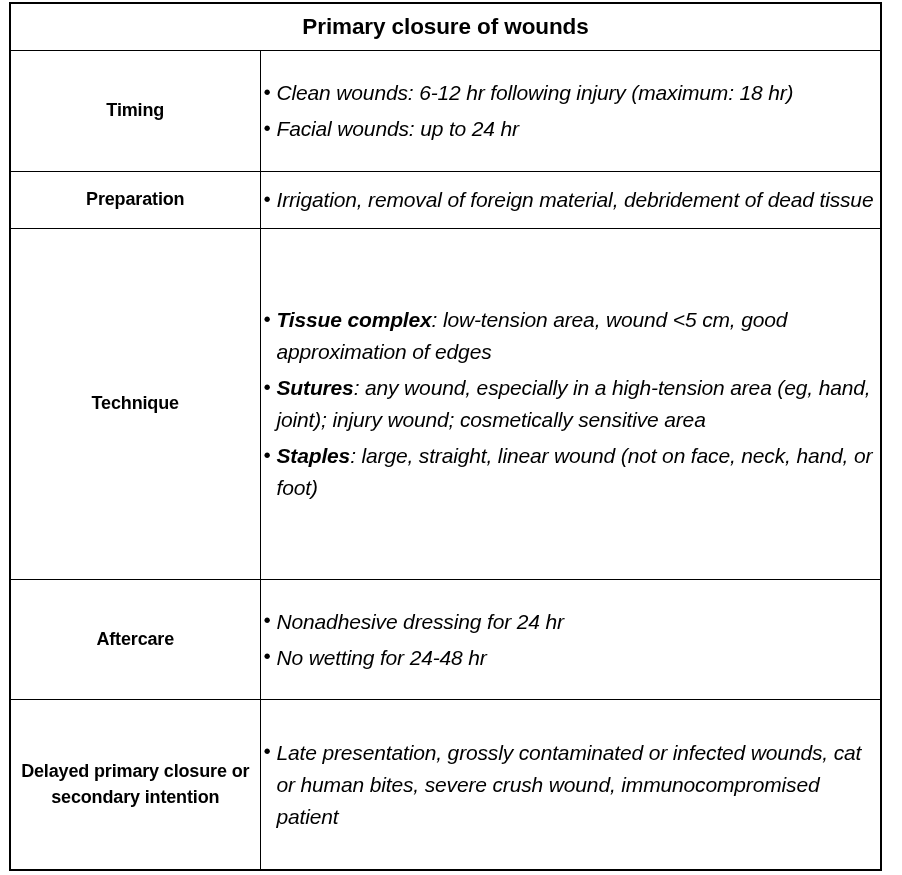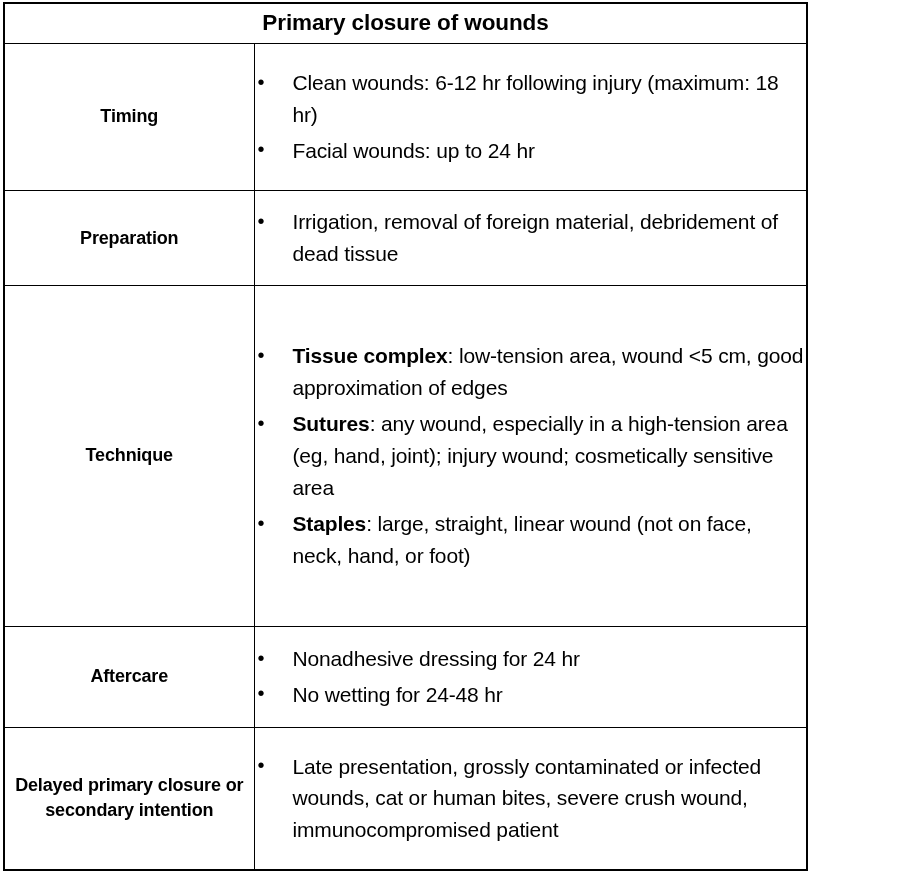--- a/index.html
+++ b/index.html
@@ -10,23 +10,23 @@
   body {
     width: 902px;
     height: 875px;
     font-family: "Liberation Sans", sans-serif;
     color: #000000;
     -webkit-font-smoothing: antialiased;
   }
 
   .table-wrap {
     position: absolute;
-    left: 3px;
+    left: 9px;
     top: 2px;
-    width: 805px;
+    width: 873px;
     height: 869px;
     box-sizing: border-box;
   }
 
   table.ref-table {
     width: 100%;
     height: 100%;
     border-collapse: collapse;
     table-layout: fixed;
     border: 2px solid #000000;
@@ -70,22 +70,23 @@
     letter-spacing: -0.15px;
   }
 
   ul.bullets {
     list-style: none;
     margin: 0;
     padding: 0;
   }
   ul.bullets > li {
     position: relative;
-    padding-left: 38px;
+    padding-left: 16px;
     margin: 0 0 0 0;
+    font-style: italic;
   }
   ul.bullets > li + li {
     margin-top: 4px;
   }
   ul.bullets > li::before {
     content: "\2022";
     position: absolute;
     left: 3px;
     top: -0.5px;
     font-size: 20px;

